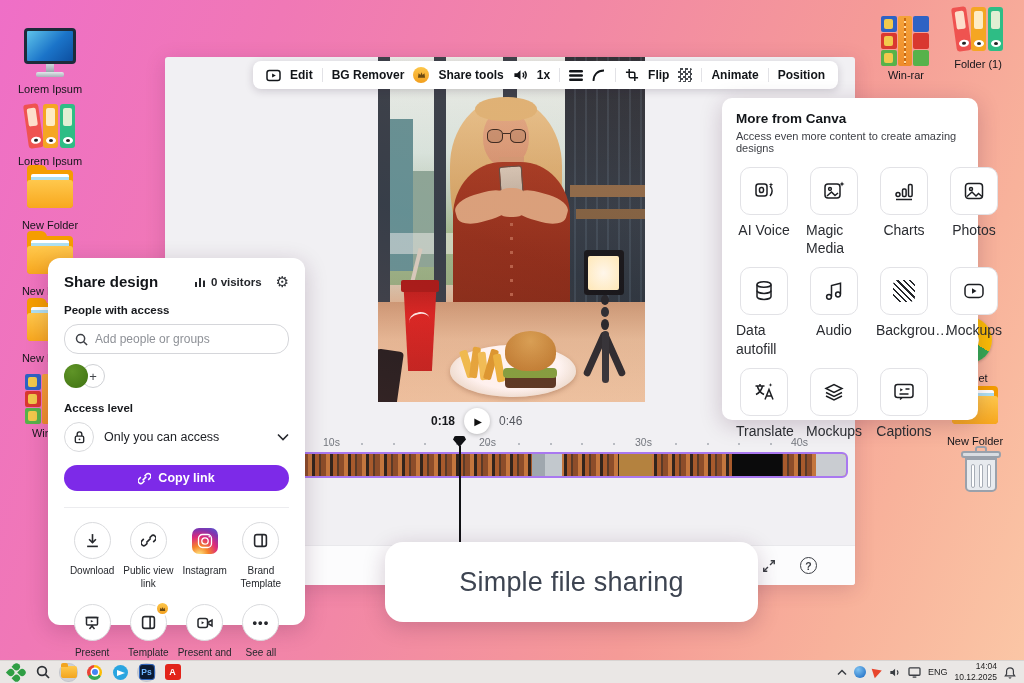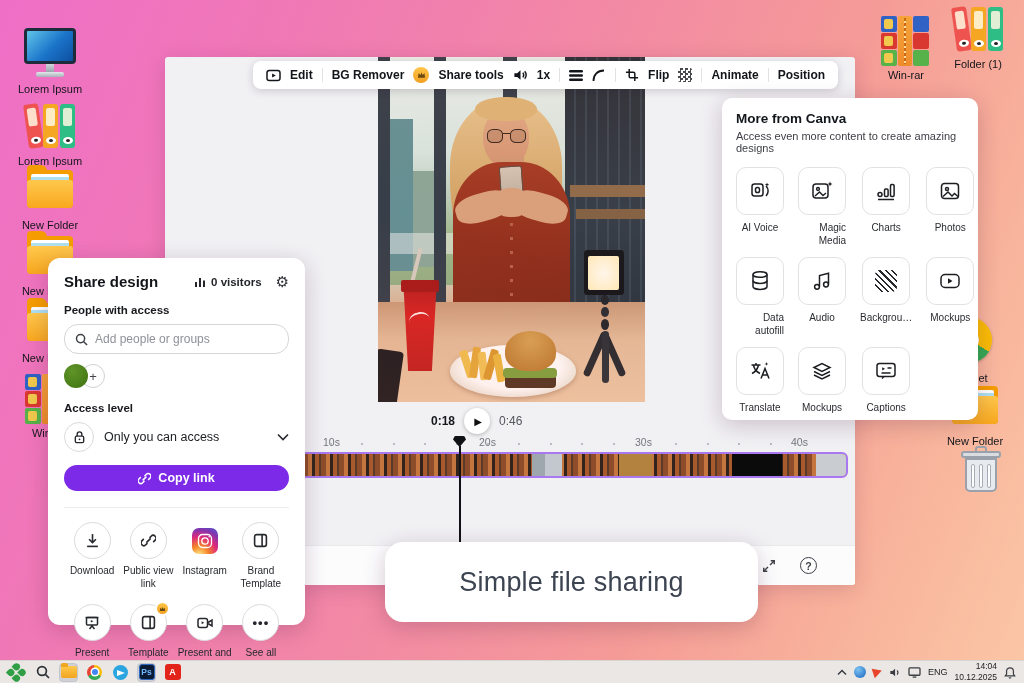--- a/index.html
+++ b/index.html
@@ -98,29 +98,29 @@
   .sp-circ{width:37px;height:37px;border-radius:50%;border:1px solid #dadbde;display:flex;align-items:center;justify-content:center;position:relative;background:#fff;}
   .sp-actlbl{font-size:10px;color:#26282d;text-align:center;line-height:1.25;max-width:58px;}
   .minicrown{position:absolute;right:-4px;top:-4px;width:15px;height:15px;border-radius:50%;background:linear-gradient(180deg,#fdc64a,#f2a01f);border:2px solid #fff;display:flex;align-items:center;justify-content:center;}
   .igicon{width:26px;height:26px;border-radius:7px;background:radial-gradient(circle at 28% 105%,#fdd776 6%,#f58529 28%,#dd2a7b 56%,#8134af 78%,#515bd4 100%);display:flex;align-items:center;justify-content:center;}
   .more{left:722px;top:98px;width:256px;height:322px;border-radius:10px;padding:13px 14px;z-index:10;}
   .mp-title{font-size:13.5px;font-weight:700;color:#121519;}
   .mp-sub{font-size:11px;color:#3f4147;margin-top:4px;}
   .mp-grid{display:grid;grid-template-columns:repeat(4,1fr);column-gap:14px;row-gap:10px;margin-top:13px;}
   .mp-tile{display:flex;flex-direction:column;align-items:center;gap:6px;}
   .mp-box{width:48px;height:48px;border:1px solid #e2e2e6;border-radius:10px;display:flex;align-items:center;justify-content:center;background:#fff;}
-  .mp-lbl{font-size:10px;color:#2a2c31;text-align:right;line-height:1.3;max-width:56px;}
+  .mp-lbl{font-size:14px;color:#2a2c31;text-align:left;line-height:1.3;max-width:56px;}
   .hatch{width:22px;height:22px;border-radius:5px;overflow:hidden;background:repeating-linear-gradient(45deg,#26282c 0 1.6px,transparent 1.6px 4.4px);}
   .overlay{left:385px;top:542px;width:373px;height:80px;border-radius:18px;display:flex;align-items:center;justify-content:center;z-index:30;}
   .ov-text{font-size:27px;color:#3d4451;font-weight:500;letter-spacing:.2px;}
   
   .taskbar{position:absolute;left:0;bottom:0;width:1024px;height:23px;background:#eae7e5;border-top:1px solid #d8d4d2;display:flex;align-items:center;z-index:40;}
   .tb-left{display:flex;align-items:center;gap:9px;padding-left:8px;flex:1;}
   .tico{width:17px;height:17px;position:relative;display:flex;align-items:center;justify-content:center;}
-  .tico.open{background:rgba(90,110,140,.18);border-radius:3px;outline:1px solid rgba(80,100,130,.25);}
+  .tico.open{background:rgba(90,110,140,.18);border-radius:8px;outline:1px solid rgba(80,100,130,.25);}
   .clover{display:grid;grid-template-columns:7px 7px;grid-template-rows:7px 7px;gap:1px;transform:rotate(45deg);}
   .clover i{background:#2f9e44;border-radius:50% 50% 50% 0;}
   .tfolder{width:16px;height:12px;background:linear-gradient(#ffc94d,#f2a51f);border-radius:2px;position:relative;}
   .tfolder:before{content:"";position:absolute;left:0;top:-3px;width:7px;height:4px;background:#f2a51f;border-radius:2px 2px 0 0;}
   .tchrome{width:15px;height:15px;border-radius:50%;background:conic-gradient(from 120deg,#34a853 0 120deg,#ea4335 0 240deg,#fbbc05 0 360deg);position:relative;}
   .tchrome:after{content:"";position:absolute;left:4.5px;top:4.5px;width:6px;height:6px;border-radius:50%;background:#4285f4;box-shadow:0 0 0 1.5px #fff;}
   .ttg{width:15px;height:15px;border-radius:50%;background:#2aა5e0;background:#2aa5e0;position:relative;}
   .ttg:after{content:"";position:absolute;left:3.5px;top:5px;width:0;height:0;border-left:8px solid #fff;border-top:3px solid transparent;border-bottom:3px solid transparent;}
   .tps{width:16px;height:16px;background:#0b1b33;border:1px solid #2f66c0;border-radius:3px;color:#6fb6ff;font-size:8.5px;font-weight:700;display:flex;align-items:center;justify-content:center;}
   .tadobe{width:16px;height:16px;background:#e2241a;border-radius:3px;color:#fff;font-size:9px;font-weight:700;display:flex;align-items:center;justify-content:center;}

